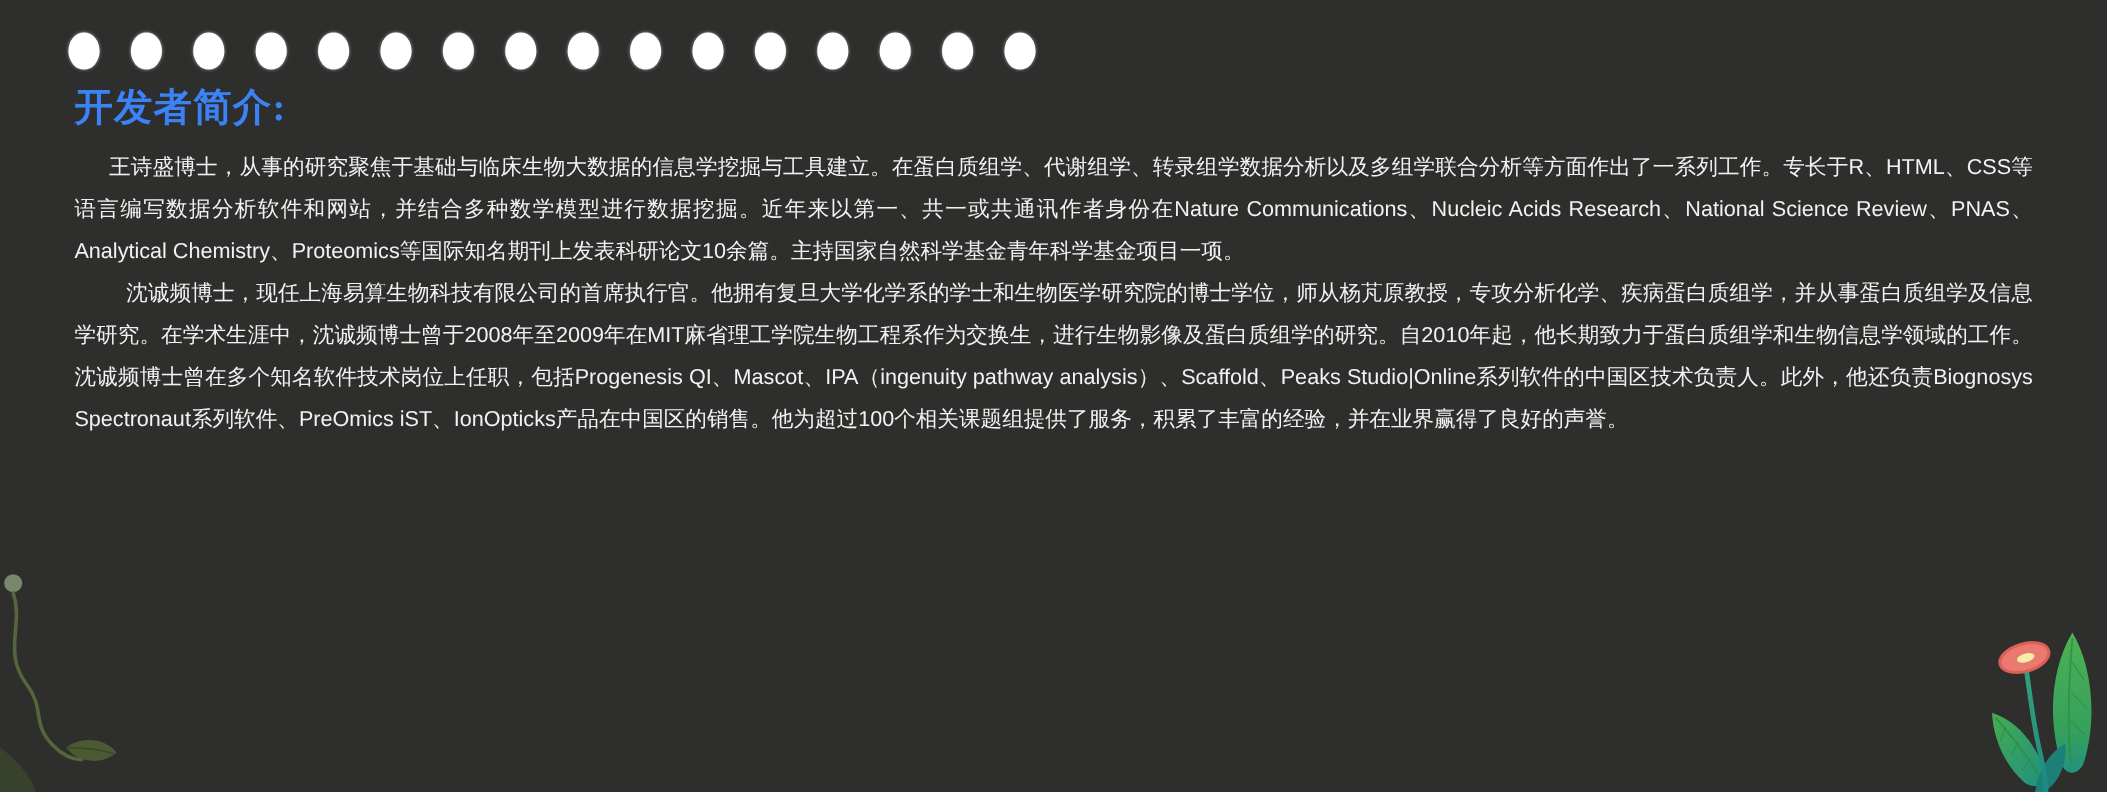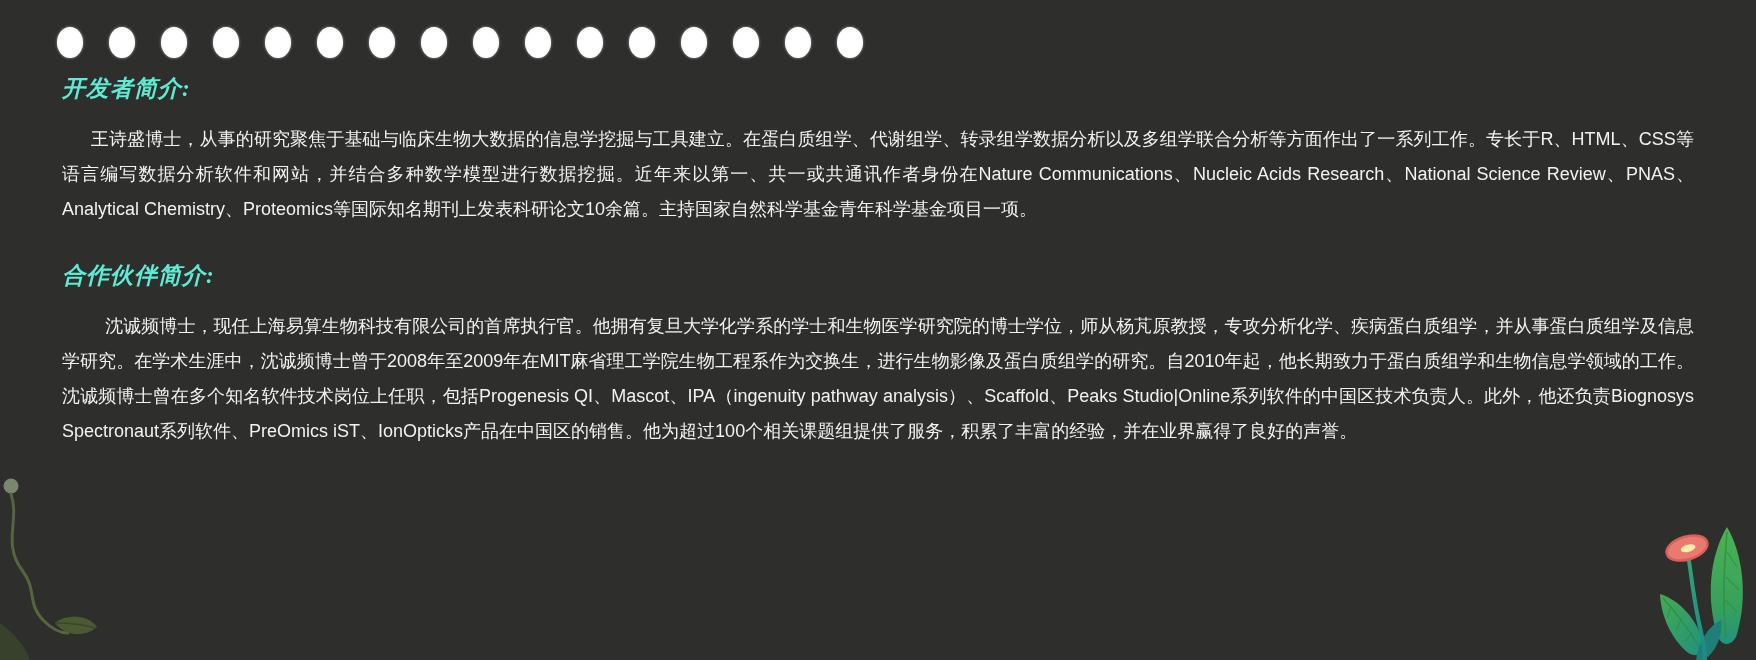--- a/index.html
+++ b/index.html
@@ -36,25 +36,24 @@
   }
   
   .content {
     position: absolute;
     left: 62px;
     right: 62px;
     top: 72px;
   }
   .heading {
     font-family: "Liberation Serif", "DejaVu Serif", serif;
-    font-style: italic;
     font-weight: bold;
-    font-size: 23px;
+    font-size: 32px;
     letter-spacing: 1px;
-    color: #5eead4;
+    color: #3b82f6;
     margin: 0 0 16px 0;
     line-height: 34px;
   }
   .heading.second {
     margin-top: 32px;
   }
   .body-text {
     color: #f2f2f2;
     font-size: 18px;
     line-height: 35px;
@@ -104,21 +103,20 @@
       <div class="hole"></div>
       <div class="hole"></div>
       <div class="hole"></div>
       <div class="hole"></div>
     </div>
 
   <div class="content">
     <h2 class="heading">开发者简介:</h2>
     <p class="body-text first">王诗盛博士，从事的研究聚焦于基础与临床生物大数据的信息学挖掘与工具建立。在蛋白质组学、代谢组学、转录组学数据分析以及多组学联合分析等方面作出了一系列工作。专长于R、HTML、CSS等语言编写数据分析软件和网站，并结合多种数学模型进行数据挖掘。近年来以第一、共一或共通讯作者身份在Nature Communications、Nucleic Acids Research、National Science Review、PNAS、Analytical Chemistry、Proteomics等国际知名期刊上发表科研论文10余篇。主持国家自然科学基金青年科学基金项目一项。</p>
 
-    <h2 class="heading second">合作伙伴简介:</h2>
     <p class="body-text second">沈诚频博士，现任上海易算生物科技有限公司的首席执行官。他拥有复旦大学化学系的学士和生物医学研究院的博士学位，师从杨芃原教授，专攻分析化学、疾病蛋白质组学，并从事蛋白质组学及信息学研究。在学术生涯中，沈诚频博士曾于2008年至2009年在MIT麻省理工学院生物工程系作为交换生，进行生物影像及蛋白质组学的研究。自2010年起，他长期致力于蛋白质组学和生物信息学领域的工作。沈诚频博士曾在多个知名软件技术岗位上任职，包括Progenesis QI、Mascot、IPA（ingenuity pathway analysis）、Scaffold、Peaks Studio|Online系列软件的中国区技术负责人。此外，他还负责Biognosys Spectronaut系列软件、PreOmics iST、IonOpticks产品在中国区的销售。他为超过100个相关课题组提供了服务，积累了丰富的经验，并在业界赢得了良好的声誉。</p>
   </div>
 
   <svg class="vine" width="120" height="185" viewBox="0 0 120 185">
     <circle cx="11" cy="11" r="7.5" fill="#78876d"></circle>
     <path d="M11,19 C20,45 2,68 22,95 C38,116 26,128 44,146 C52,154 60,158 68,158" fill="none" stroke="#55663c" stroke-width="3" stroke-linecap="round"></path>
     <path d="M55,148 C68,138 88,140 97,152 C86,162 66,162 55,148 Z" fill="#4c5a33"></path>
     <path d="M55,148 C70,148 85,150 95,153" fill="none" stroke="#39482a" stroke-width="1.5"></path>
     <path d="M0,148 C14,158 26,172 30,185 L0,185 Z" fill="#39442c" opacity="0.9"></path>
   </svg>

